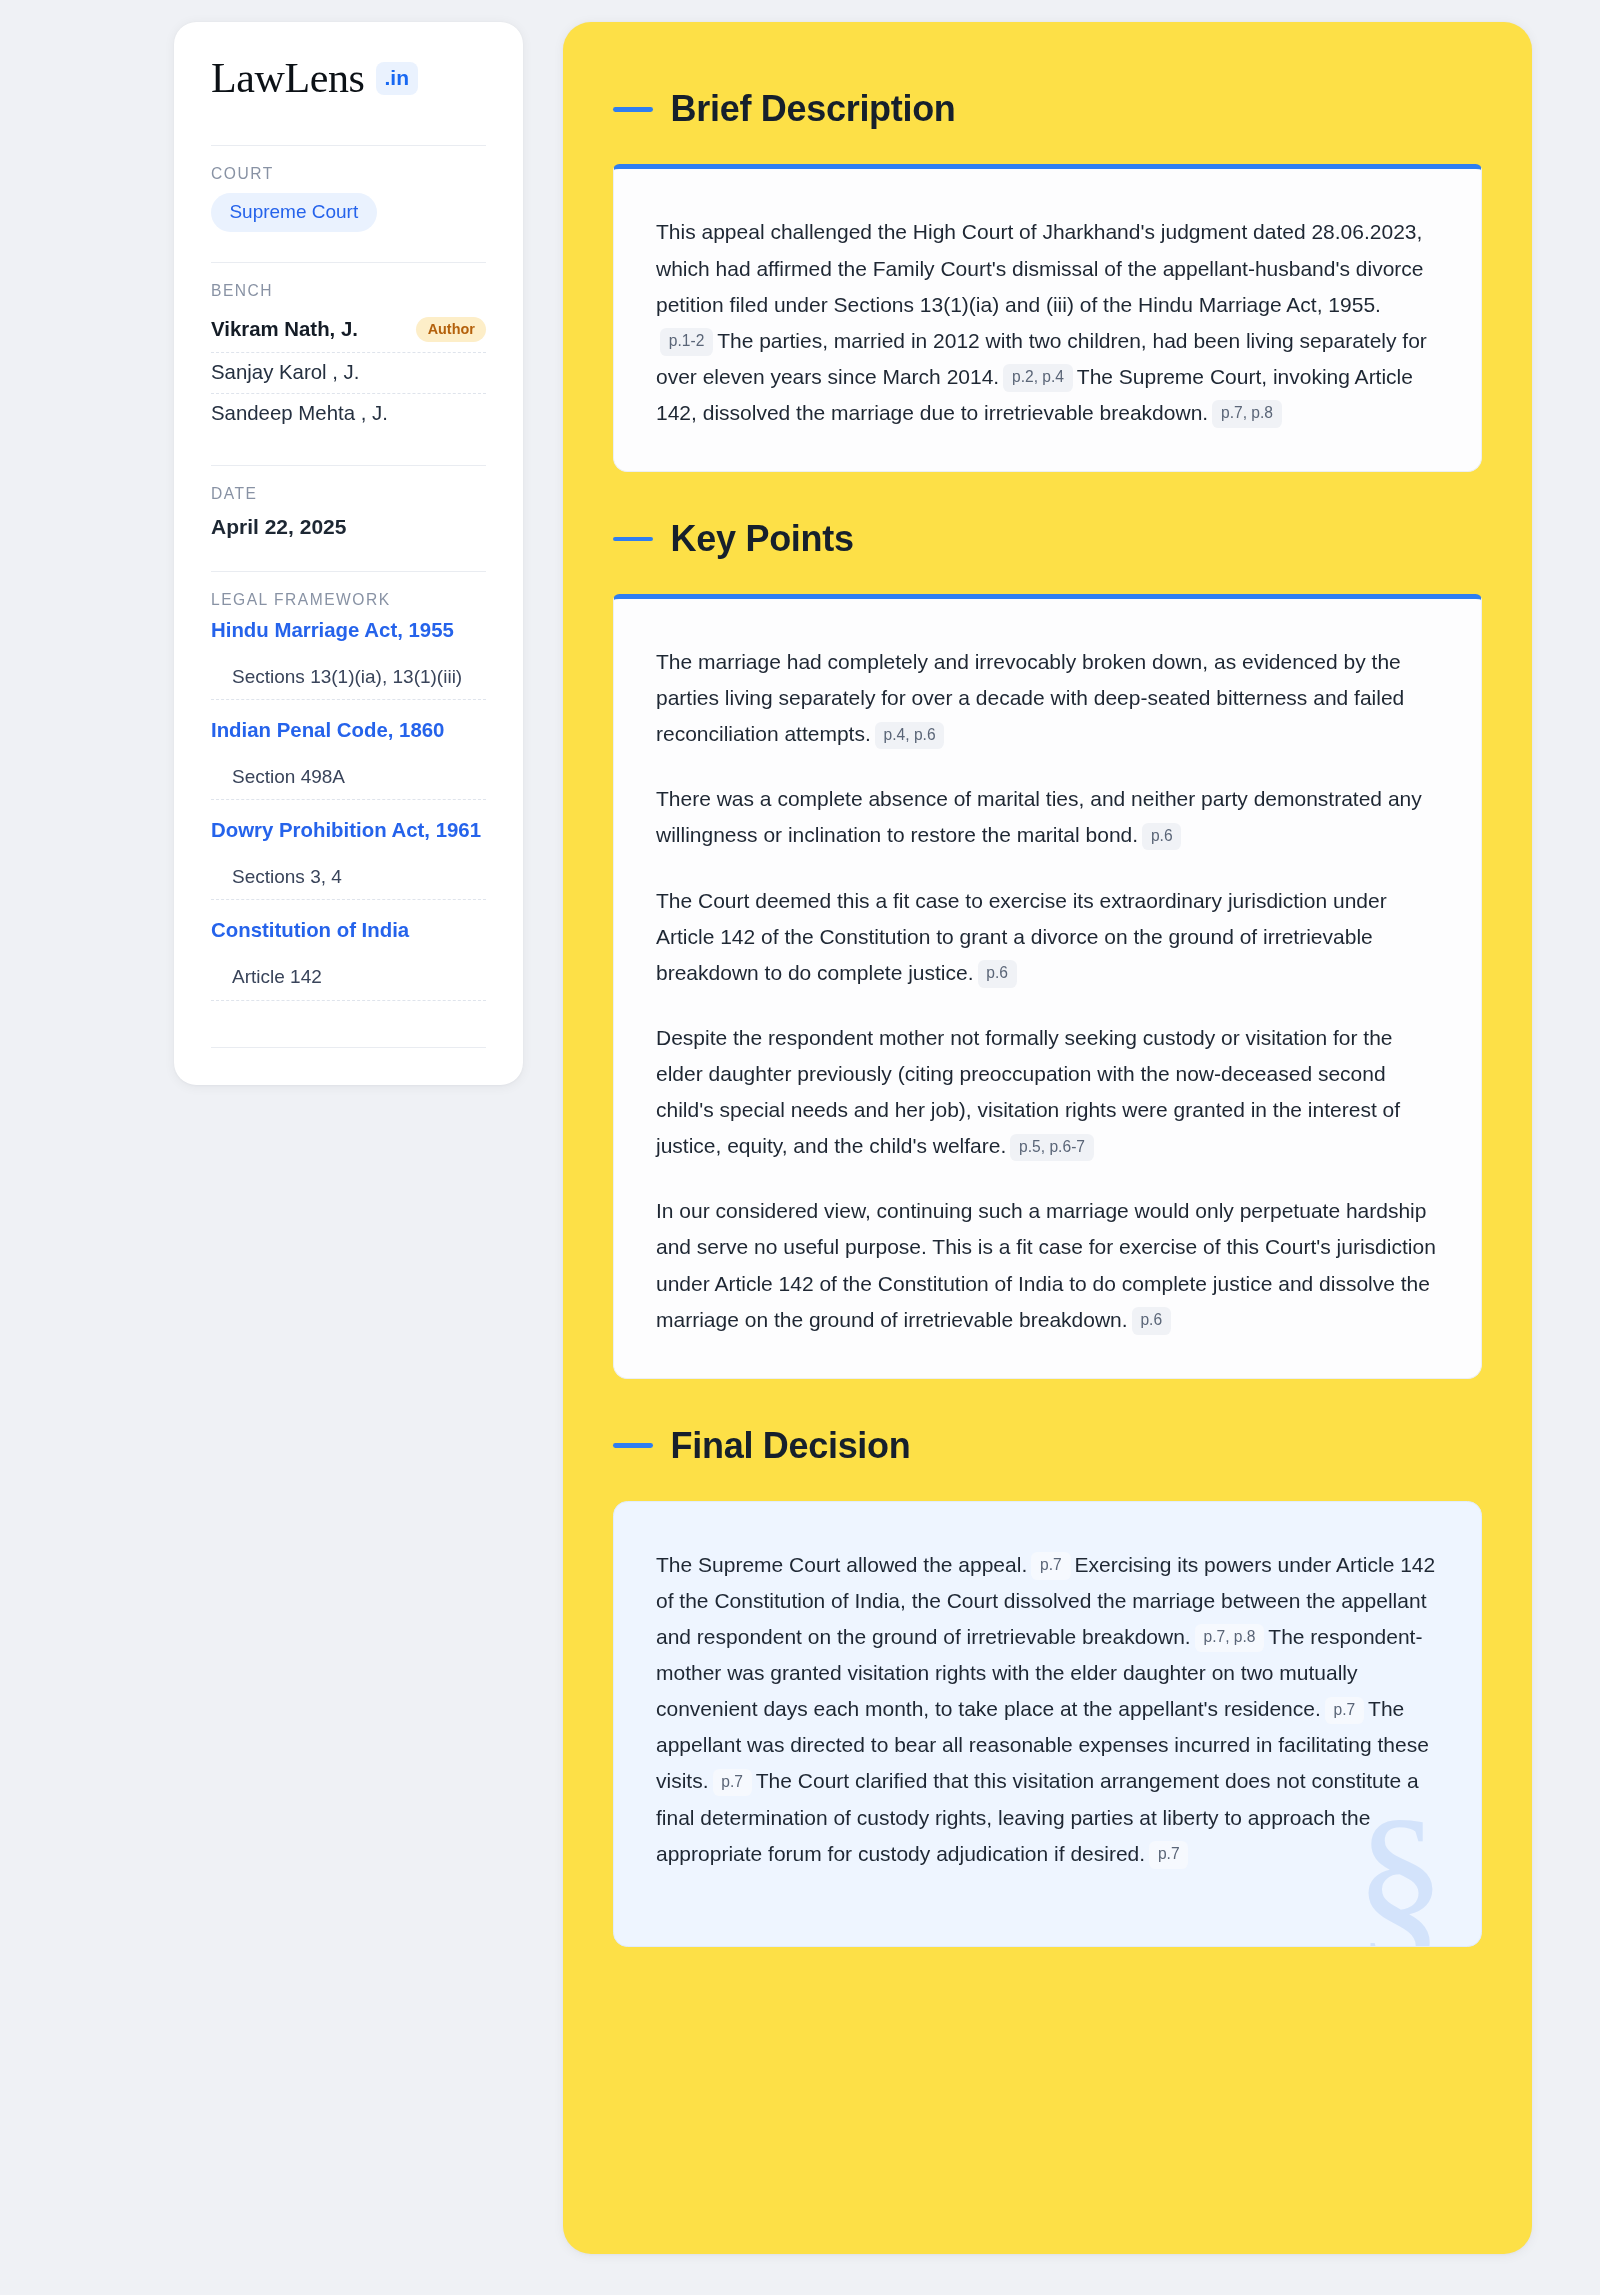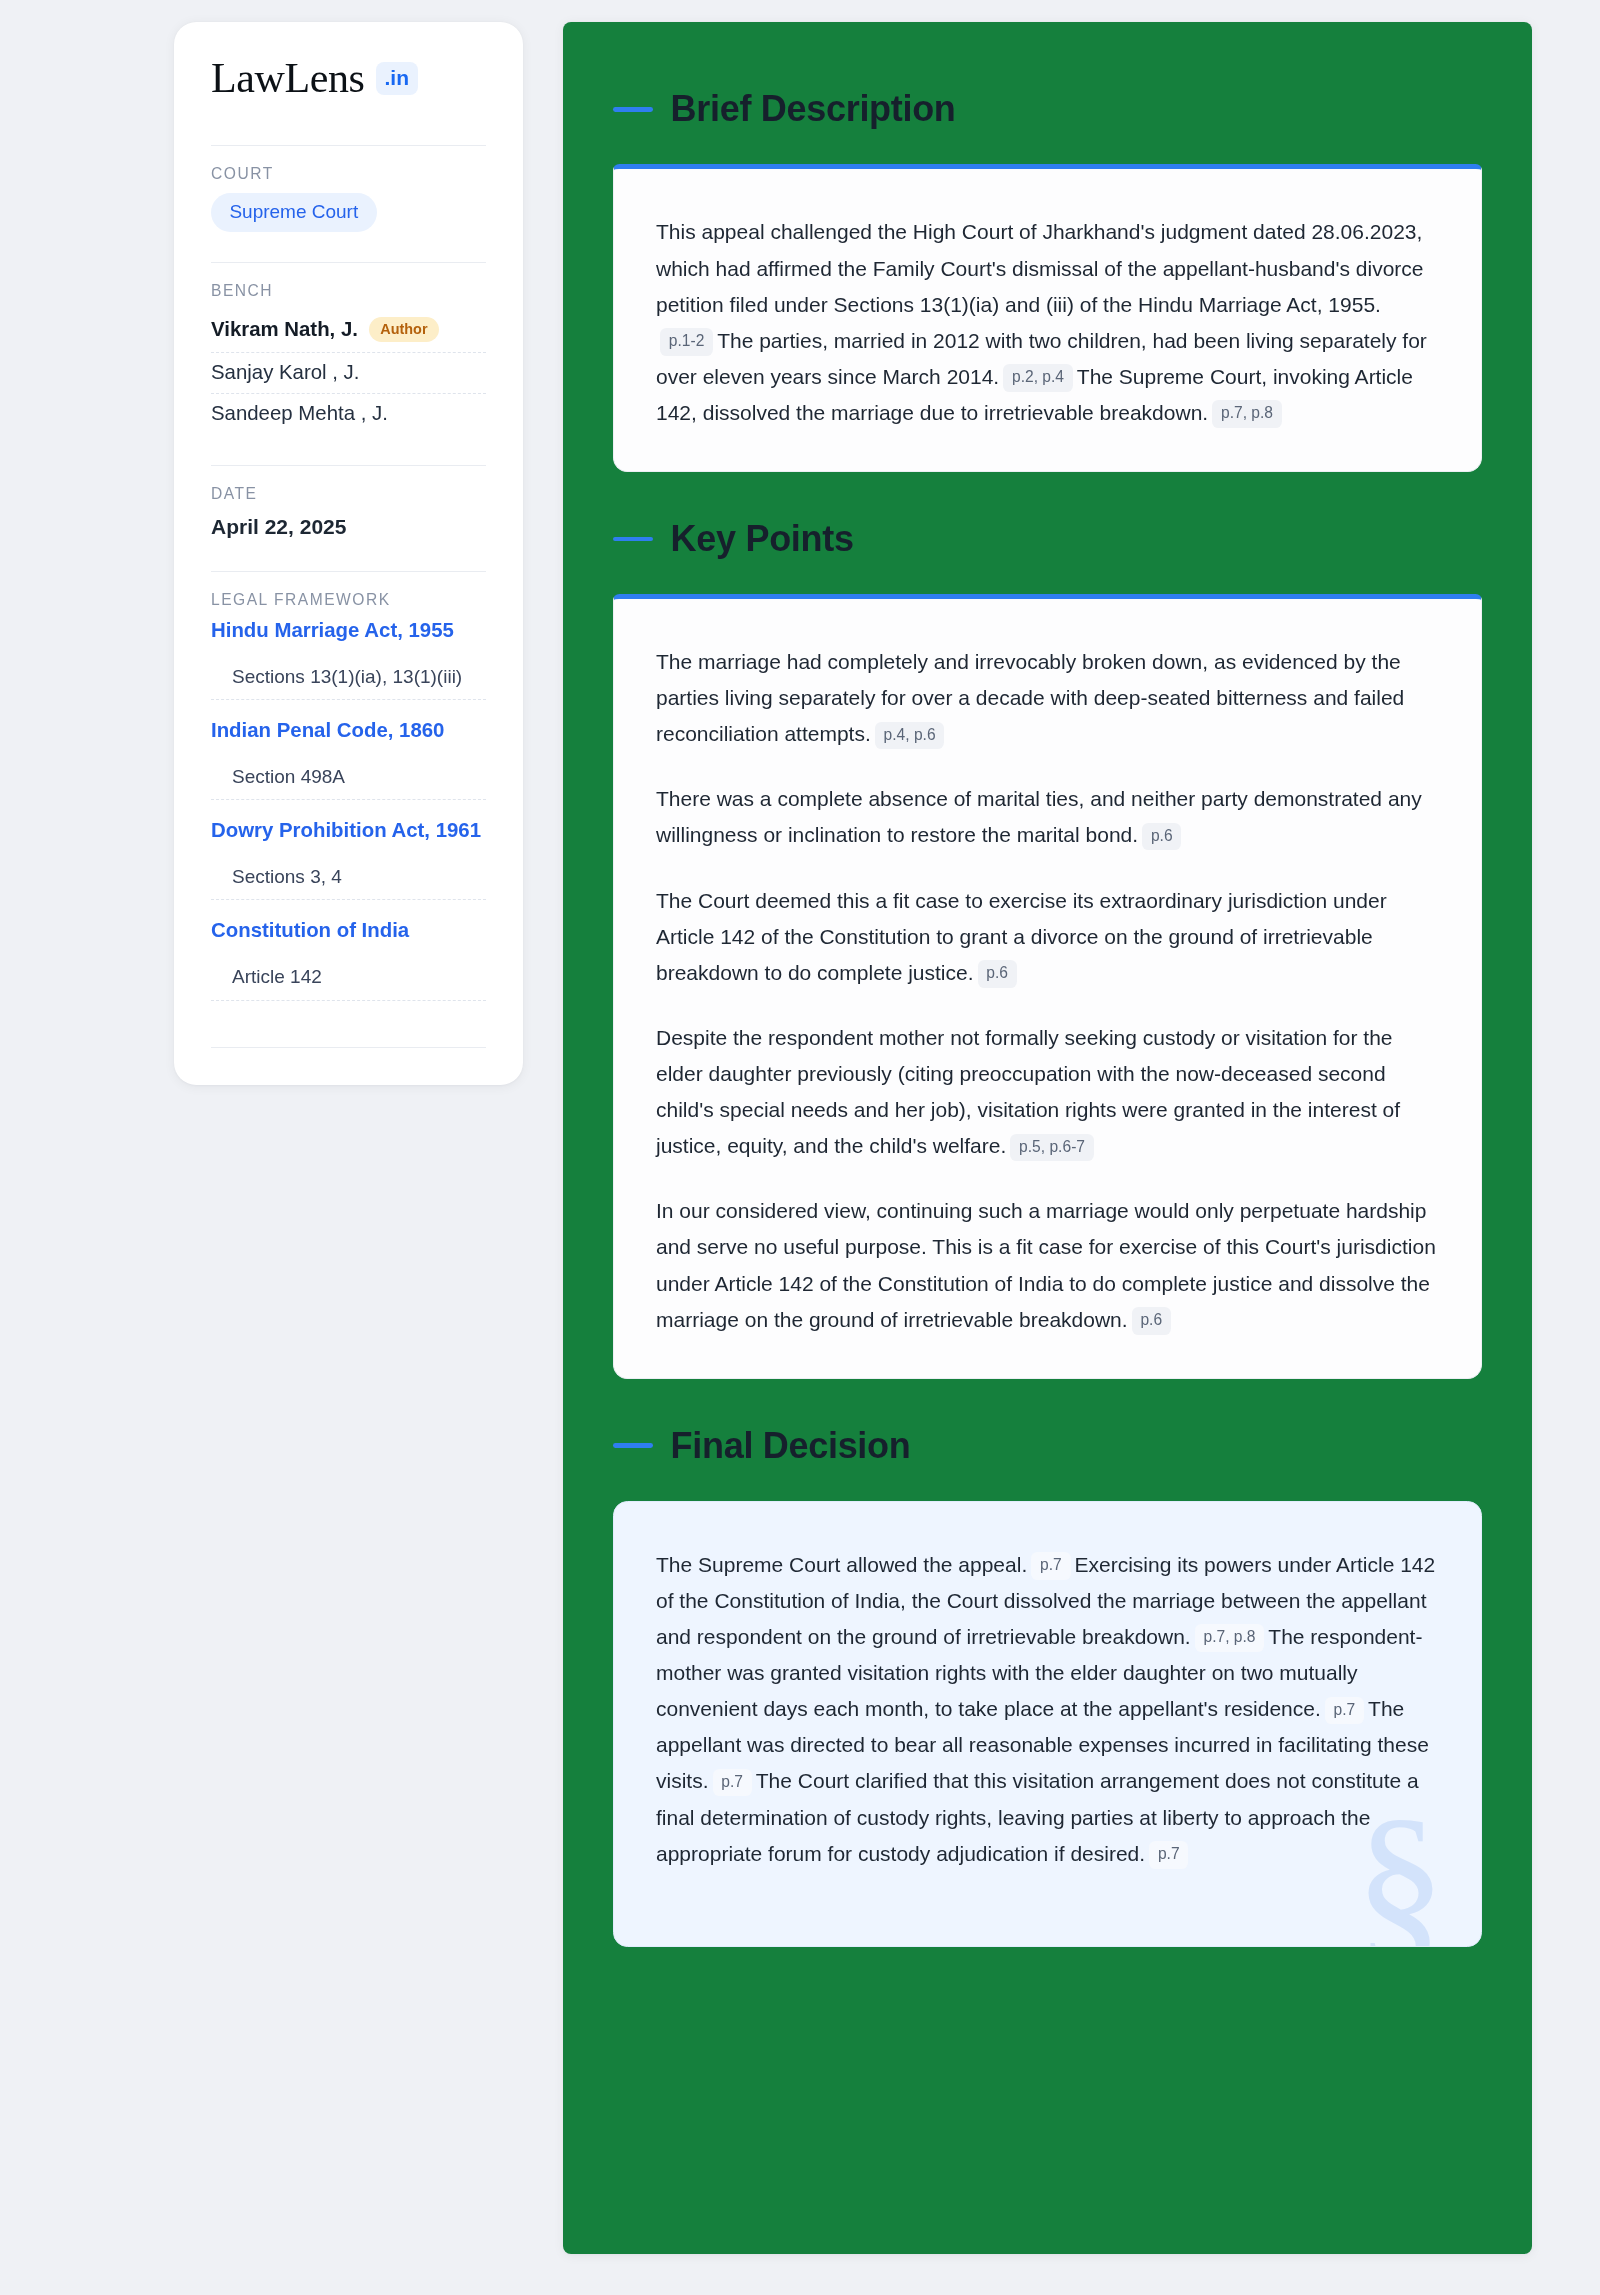--- a/index.html
+++ b/index.html
@@ -85,20 +85,21 @@
     border-radius: 799px;
     padding: 8px 18.4px 8.8px 18.4px;
   }
 
   .bench-row {
     display: flex;
     align-items: center;
     gap: 11.2px;
     padding: 8px 0 9.6px 0;
     border-bottom: 1.3px dashed #dfe4ec;
+    justify-content: space-between;
   }
   .bench-row:last-child { border-bottom: none; }
   .bench-name {
     font-size: 20.4px;
     color: #253040;
   }
   .bench-name.is-author { font-weight: 700; color: #141c26; }
   .author-badge {
     background: #fdeec8;
     color: #b4610c;
@@ -127,22 +128,22 @@
   .law-group:last-child .law-sections { margin-bottom: 0; }
   .sidebar-footrule {
     height: 0.8px;
     background: #e9ecf1;
     margin-top: 32px;
   }
 
   
   .main {
     flex: 1 1 auto;
-    background: #15803d;
-    border-radius: 8px;
+    background: #fde047;
+    border-radius: 28px;
     padding: 66px 50px 77px 50px;
     box-shadow: 0 1.6px 11.2px rgba(16,24,40,0.055), 0 0.8px 2.4px rgba(16,24,40,0.03);
     min-height: 2232px;
   }
 
   .section { margin-bottom: 11.2px; }
   .section-head {
     display: flex;
     align-items: center;
     gap: 17.6px;

